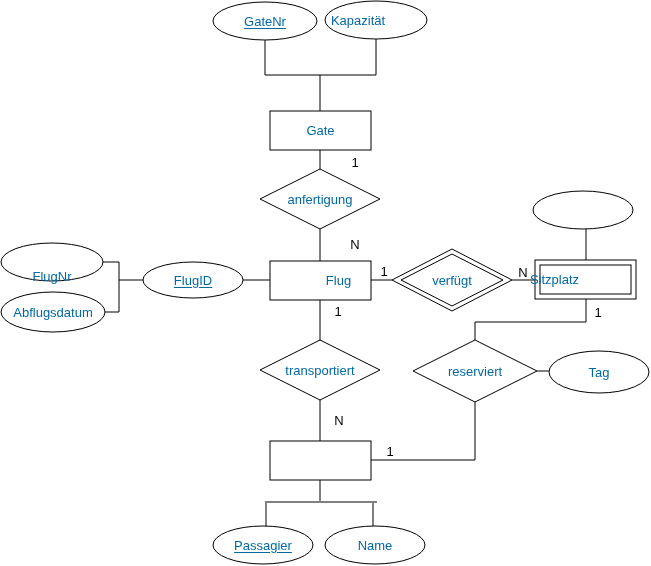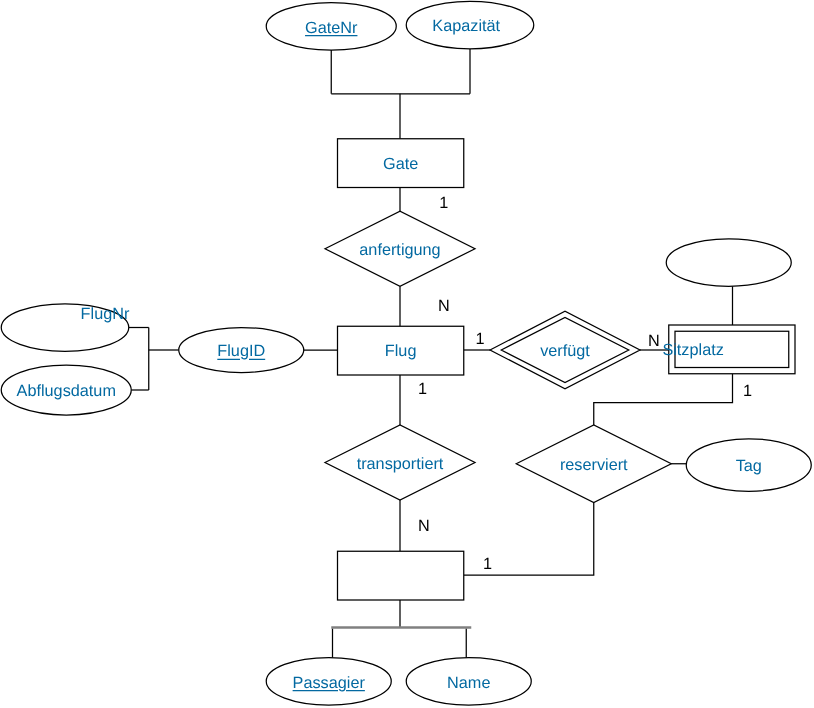--- a/index.html
+++ b/index.html
@@ -92,24 +92,24 @@
       <polygon class="shape" points="392,280 452,249 512,280 452,311"></polygon>
       <polygon class="shape" points="401,280 452,254 503,280 452,306"></polygon>
     </g>
     <polygon class="shape" points="260,370 320,340 380,370 320,400"></polygon>
     <polygon class="shape" points="413,371 475,340 537,371 475,402"></polygon>
   </svg>
 
   <div class="lbl" style="left:213px; top:2px;   width:104px; height:38px;">
       <span class="u">GateNr</span>
     </div>
-  <div class="lbl" style="left:322px; top:1px;   width:102px; height:38px;">
+  <div class="lbl" style="left:307px; top:1px;   width:102px; height:38px;">
       <span>Kapazität</span>
     </div>
-  <div class="lbl" style="left:1px;   top:231px; width:102px; height:38px;padding-left:32px;">
+  <div class="lbl" style="left:1px;   top:257px; width:102px; height:38px;">
       <span>FlugNr</span>
     </div>
   <div class="lbl" style="left:1px;   top:292px; width:104px; height:40px;">
       <span>Abflugsdatum</span>
     </div>
   <div class="lbl" style="left:143px; top:262px; width:100px; height:36px;">
       <span class="u">FlugID</span>
     </div>
   <div class="lbl" style="left:549px; top:351px; width:100px; height:42px;">
       <span>Tag</span>
@@ -117,21 +117,21 @@
   <div class="lbl" style="left:213px; top:526px; width:100px; height:38px;">
       <span class="u">Passagier</span>
     </div>
   <div class="lbl" style="left:325px; top:526px; width:100px; height:38px;">
       <span>Name</span>
     </div>
 
   <div class="lbl" style="left:270px; top:111px; width:101px; height:39px;">
       <span>Gate</span>
     </div>
-  <div class="lbl" style="left:270px; top:261px; width:101px; height:39px;">
+  <div class="lbl" style="left:288px; top:261px; width:101px; height:39px;">
       <span>Flug</span>
     </div>
   <div class="lbl" style="left:504px; top:260px; width:101px; height:39px;">
       <span>Sitzplatz</span>
     </div>
 
   <div class="lbl" style="left:260px; top:169px; width:120px; height:60px;text-align:right;">
       <span>anfertigung</span>
     </div>
   <div class="lbl" style="left:392px; top:249px; width:120px; height:62px;">

